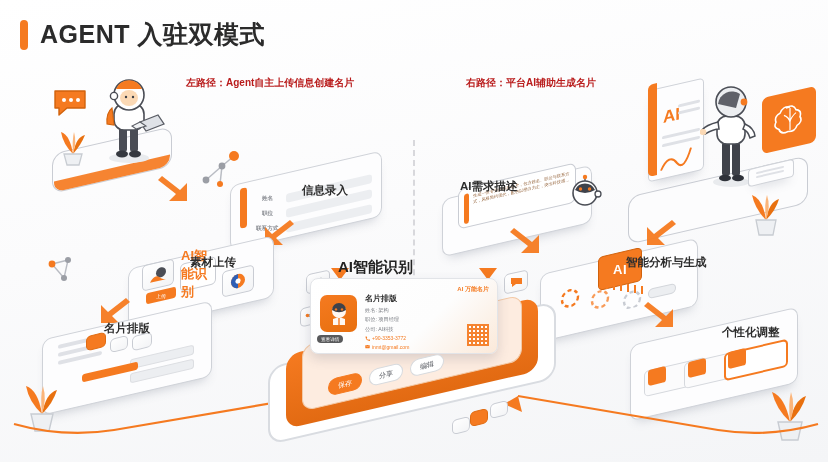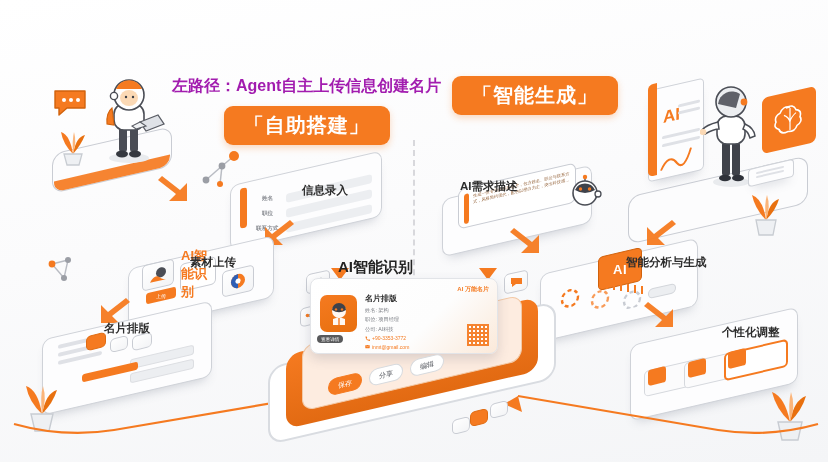--- a/index.html
+++ b/index.html
@@ -14,21 +14,21 @@
   }
   .stage { position: absolute; inset: 0; }
   .abs { position: absolute; }
 
   
   #title-bar { left: 20px; top: 18px; display: flex; align-items: center; gap: 12px; }
   #title-accent { width: 8px; height: 30px; border-radius: 4px; background: #F57A20; }
   #page-title { font-size: 25px; font-weight: bold; color: #2b2b2b; letter-spacing: .5px; white-space: nowrap; }
 
   
-  .path-sub { font-size: 16px; font-weight: bold; color: #a21caf; white-space: nowrap; }
+  .path-sub { font-size: 10px; font-weight: bold; color: #b91c1c; white-space: nowrap; margin-left: 14px; }
   .path-pill {
     background: #F57A20; color: #fff; font-size: 20px; font-weight: bold;
     border-radius: 9px; padding: 6px 20px; white-space: nowrap; letter-spacing: 1px;
     box-shadow: 0 3px 7px rgba(245,122,32,.28);
   }
   #left-path-head { left: 172px; top: 76px; display: flex; flex-direction: column; align-items: center; gap: 9px; }
   #right-path-head { left: 452px; top: 76px; display: flex; flex-direction: column; align-items: center; gap: 9px; }
 
   
   #center-divider {
@@ -122,30 +122,33 @@
   .bubble {
     background: #fff; border: 1.6px solid #c9ccd3; border-radius: 7px;
     transform: skewY(-13deg);
   }
 </style>
 </head>
 <body>
 
 <div class="stage">
 
+  <div class="abs" id="title-bar">
+    <div id="title-accent"></div>
+    <div id="page-title">AGENT 入驻双模式</div>
+  </div>
 
   <div class="abs" id="center-divider"></div>
 
   <div class="abs" id="left-path-head">
     <div class="path-sub">左路径：Agent自主上传信息创建名片</div>
-    <div class="path-pill">「自助搭建」</div>
   </div>
 
   <div class="abs" id="right-path-head">
-    <div class="path-pill">「智能生成」</div>
+    <div class="path-sub">右路径：平台AI辅助生成名片</div>
   </div>
 
   <div class="abs" style="left:52px; top:140px; width:130px; height:44px;">
     <div class="podium-top abs" style="left:0; top:0; width:120px; height:40px;"></div>
     <div class="podium-side abs" style="left:2px; top:28px; width:116px; height:11px; transform:skewY(-13deg);"></div>
   </div>
 
   <svg class="abs" style="left:92px; top:78px;" width="74" height="86" viewBox="0 0 74 86">
     <ellipse cx="37" cy="80" rx="20" ry="5" fill="#e9ebee"></ellipse>
     <rect x="27" y="48" width="8" height="26" rx="3" fill="#4a4d55"></rect>

